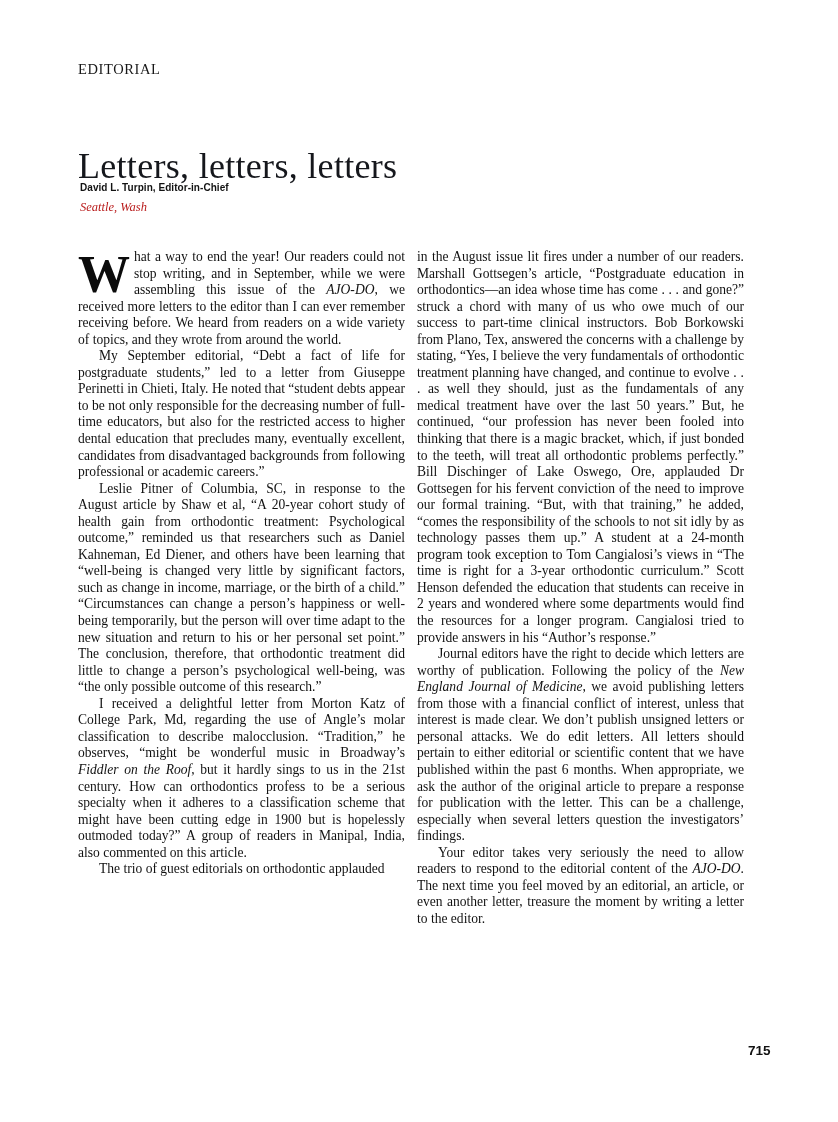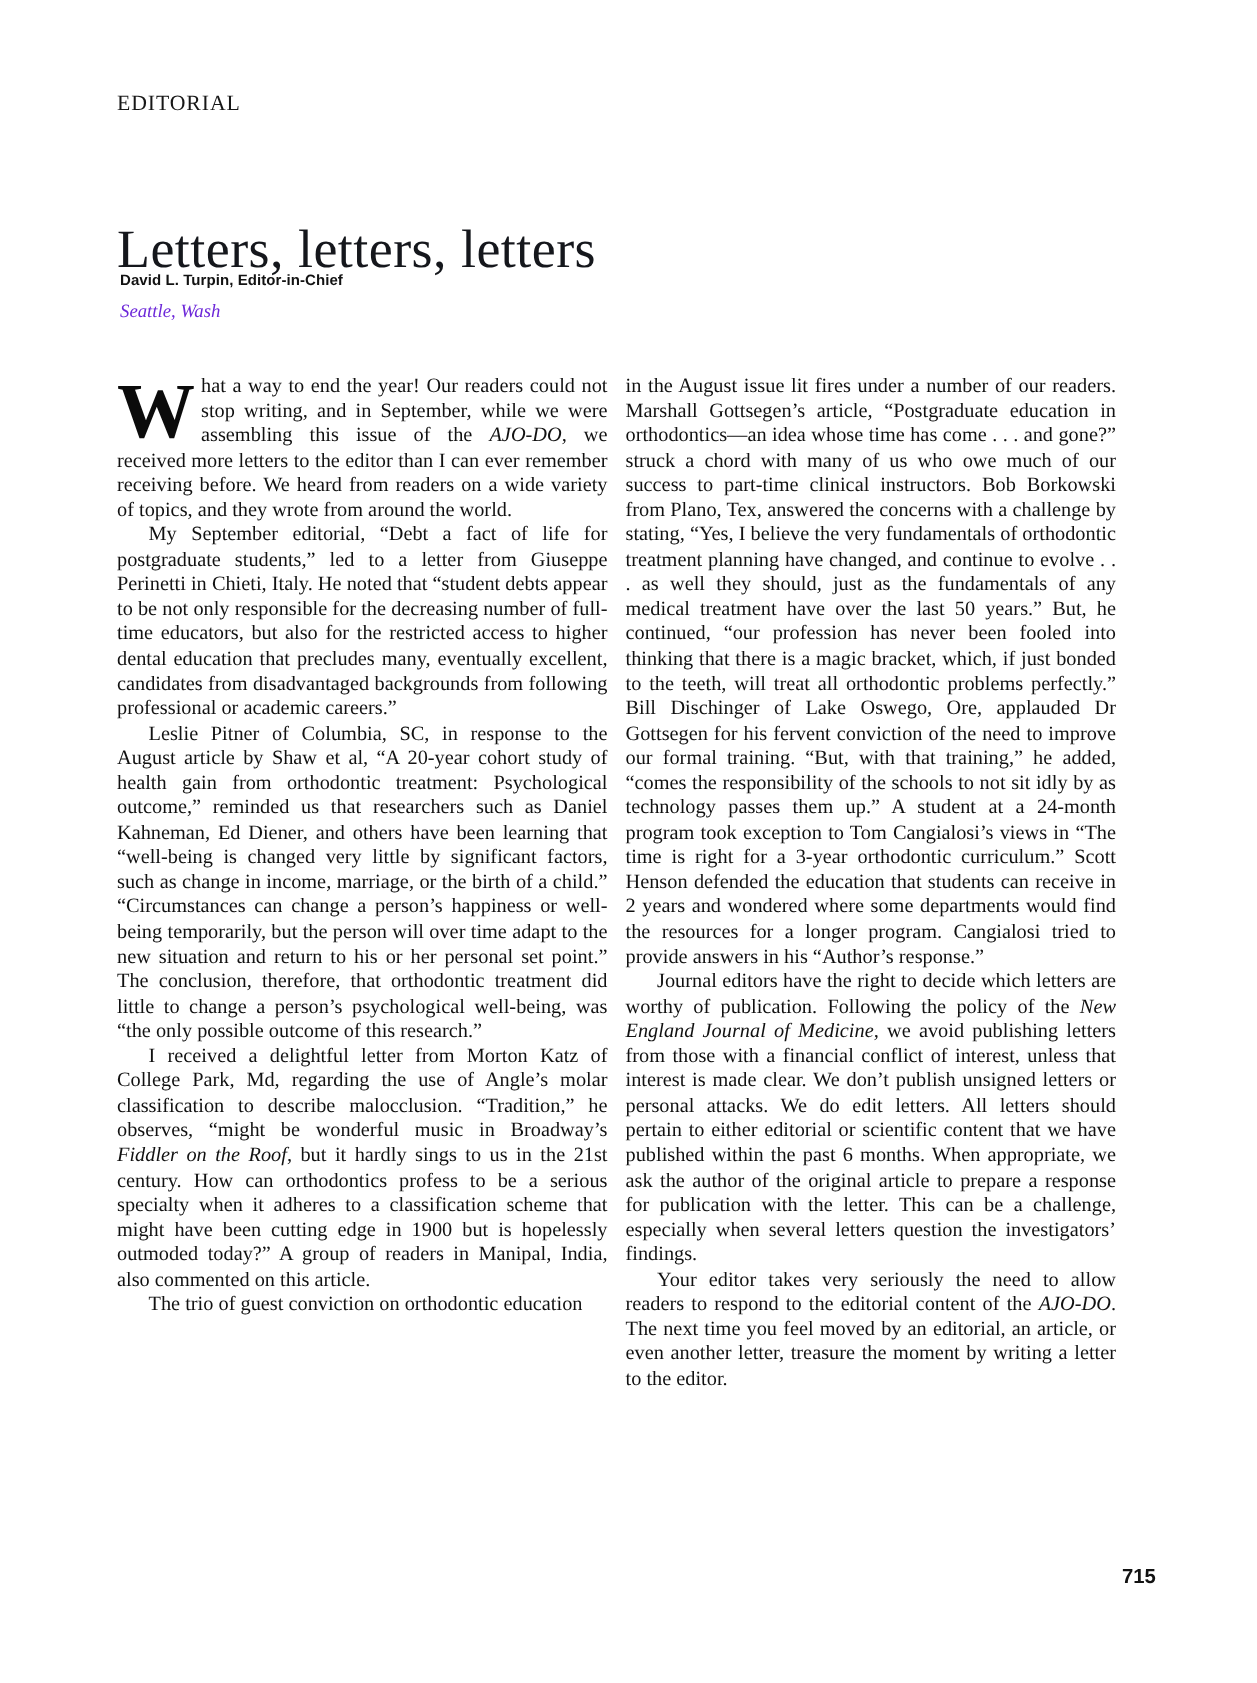--- a/index.html
+++ b/index.html
@@ -58,21 +58,21 @@
     color: #121212;
   }
 
   .affiliation {
     position: absolute;
     left: 80px;
     top: 200px;
     font-family: "Liberation Serif", serif;
     font-size: 12.5px;
     font-style: italic;
-    color: #6d28d9;
+    color: #b91c1c;
   }
 
   
   .col {
     position: absolute;
     top: 249px;
     width: 327px;
     font-family: "Liberation Serif", serif;
     font-size: 13.55px;
     line-height: 16.55px;
@@ -149,21 +149,21 @@
     <p class="first">
       <span class="dropcap">W</span><span>hat a way to end the year! Our readers could not stop writing, and in September, while we were assembling this issue of the </span><i>AJO-DO</i><span>, we received more letters to the editor than I can ever remember receiving before. We heard from readers on a wide variety of topics, and they wrote from around the world.</span>
     </p>
 
     <p>My September editorial, “Debt a fact of life for postgraduate students,” led to a letter from Giuseppe Perinetti in Chieti, Italy. He noted that “student debts appear to be not only responsible for the decreasing number of full-time educators, but also for the restricted access to higher dental education that precludes many, eventually excellent, candidates from disadvantaged backgrounds from following professional or academic careers.”</p>
 
     <p>Leslie Pitner of Columbia, SC, in response to the August article by Shaw et al, “A 20-year cohort study of health gain from orthodontic treatment: Psychological outcome,” reminded us that researchers such as Daniel Kahneman, Ed Diener, and others have been learning that “well-being is changed very little by significant factors, such as change in income, marriage, or the birth of a child.” “Circumstances can change a person’s happiness or well-being temporarily, but the person will over time adapt to the new situation and return to his or her personal set point.” The conclusion, therefore, that orthodontic treatment did little to change a person’s psychological well-being, was “the only possible outcome of this research.”</p>
 
     <p><span>I received a delightful letter from Morton Katz of College Park, Md, regarding the use of Angle’s molar classification to describe malocclusion. “Tradition,” he observes, “might be wonderful music in Broadway’s </span><i>Fiddler on the Roof</i><span>, but it hardly sings to us in the 21st century. How can orthodontics profess to be a serious specialty when it adheres to a classification scheme that might have been cutting edge in 1900 but is hopelessly outmoded today?” A group of readers in Manipal, India, also commented on this article.</span></p>
 
-    <p>The trio of guest conviction on orthodontic education</p>
+    <p>The trio of guest editorials on orthodontic applauded</p>
   </div>
 
   <div class="col col-right">
 
     <p class="first">in the August issue lit fires under a number of our readers. Marshall Gottsegen’s article, “Postgraduate education in orthodontics—an idea whose time has come . . . and gone?” struck a chord with many of us who owe much of our success to part-time clinical instructors. Bob Borkowski from Plano, Tex, answered the concerns with a challenge by stating, “Yes, I believe the very fundamentals of orthodontic treatment planning have changed, and continue to evolve . . . as well they should, just as the fundamentals of any medical treatment have over the last 50 years.” But, he continued, “our profession has never been fooled into thinking that there is a magic bracket, which, if just bonded to the teeth, will treat all orthodontic problems perfectly.” Bill Dischinger of Lake Oswego, Ore, applauded Dr Gottsegen for his fervent conviction of the need to improve our formal training. “But, with that training,” he added, “comes the responsibility of the schools to not sit idly by as technology passes them up.” A student at a 24-month program took exception to Tom Cangialosi’s views in “The time is right for a 3-year orthodontic curriculum.” Scott Henson defended the education that students can receive in 2 years and wondered where some departments would find the resources for a longer program. Cangialosi tried to provide answers in his “Author’s response.”</p>
 
     <p><span>Journal editors have the right to decide which letters are worthy of publication. Following the policy of the </span><i>New England Journal of Medicine</i><span>, we avoid publishing letters from those with a financial conflict of interest, unless that interest is made clear. We don’t publish unsigned letters or personal attacks. We do edit letters. All letters should pertain to either editorial or scientific content that we have published within the past 6 months. When appropriate, we ask the author of the original article to prepare a response for publication with the letter. This can be a challenge, especially when several letters question the investigators’ findings.</span></p>
 
     <p><span>Your editor takes very seriously the need to allow readers to respond to the editorial content of the </span><i>AJO-DO</i><span>. The next time you feel moved by an editorial, an article, or even another letter, treasure the moment by writing a letter to the editor.</span></p>
   </div>

